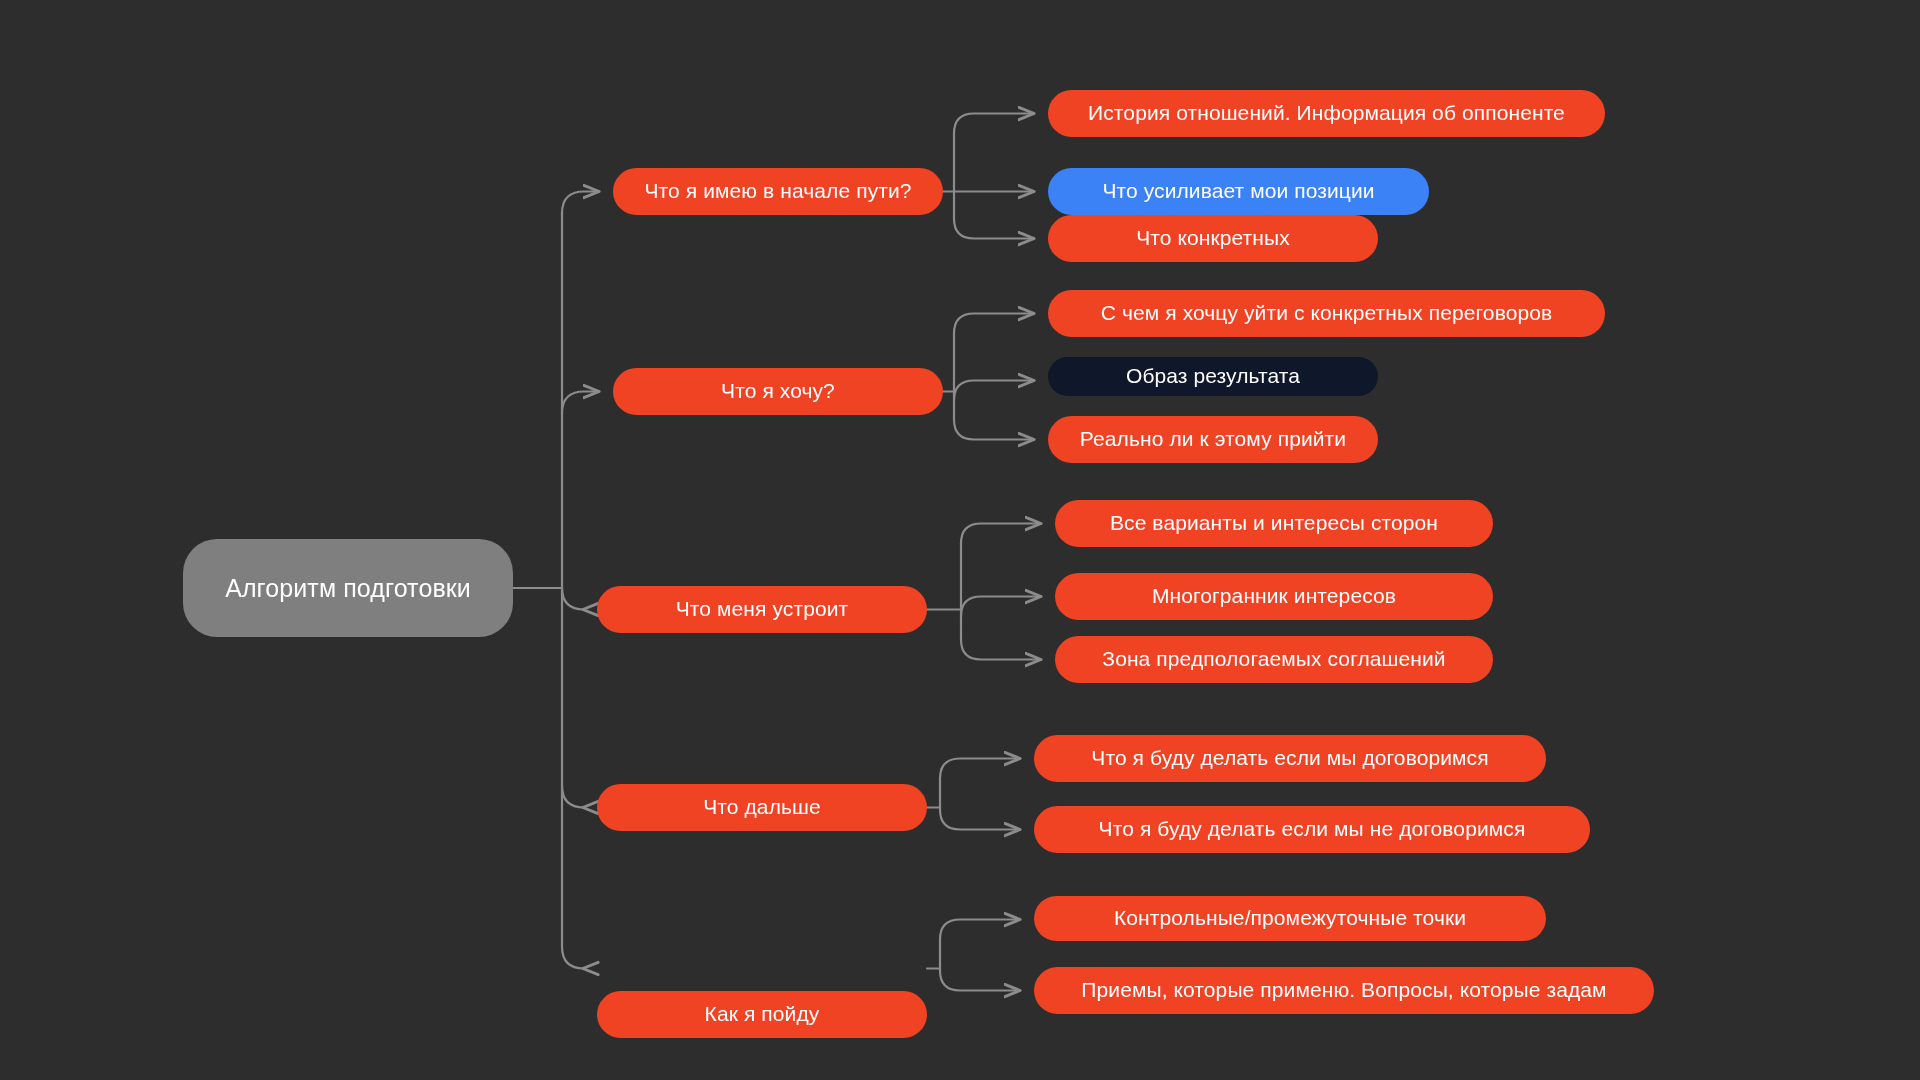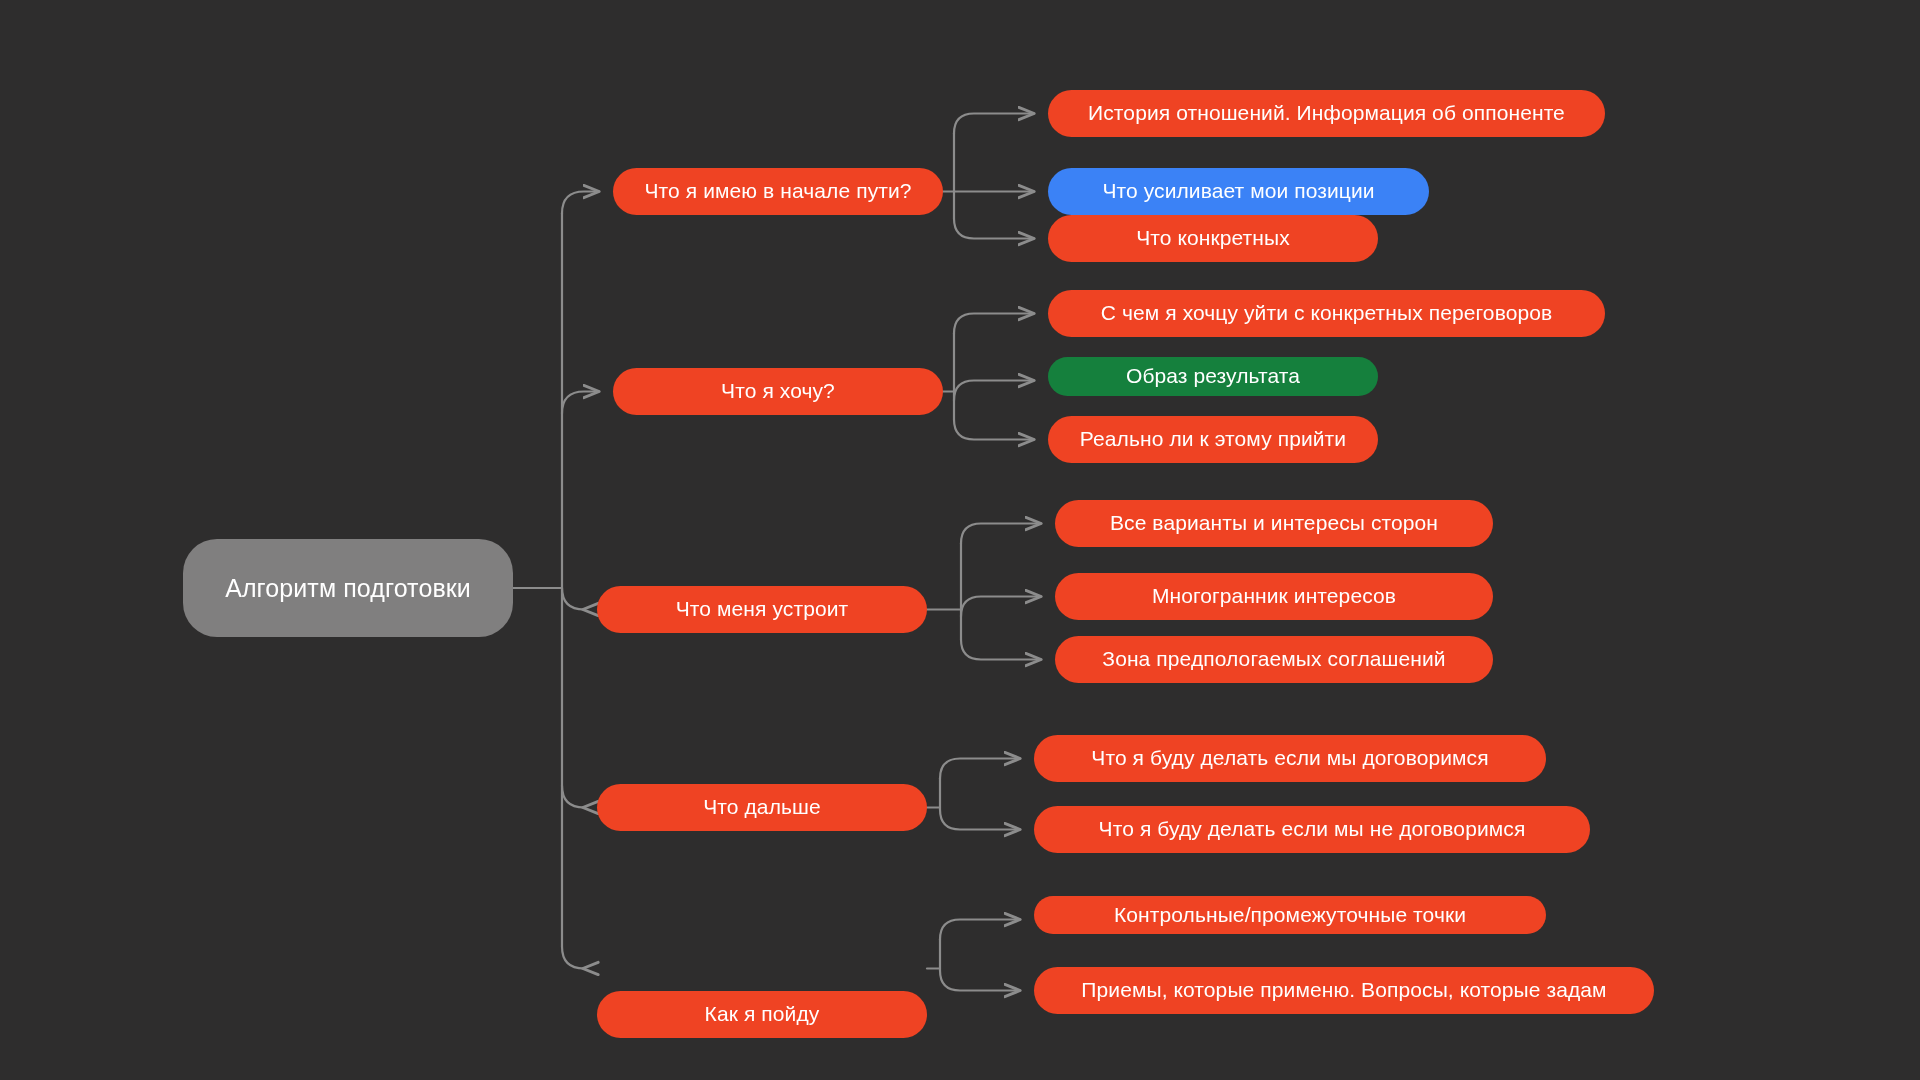--- a/index.html
+++ b/index.html
@@ -109,21 +109,21 @@
       </div>
       <div class="node leaf" style="left: 1048px; top: 215px; width: 330px; height: 47px; background: rgb(239, 67, 35); color: rgb(255, 255, 255);">
         <span>Что конкретных</span>
       </div>
       <div class="node branch" style="left: 613px; top: 368px; width: 330px; height: 47px; background: rgb(239, 67, 35); color: rgb(255, 255, 255);">
         <span>Что я хочу?</span>
       </div>
       <div class="node leaf" style="left: 1048px; top: 290px; width: 557px; height: 47px; background: rgb(239, 67, 35); color: rgb(255, 255, 255);">
         <span>С чем я хочцу уйти с конкретных переговоров</span>
       </div>
-      <div class="node leaf" style="left: 1048px; top: 357px; width: 330px; height: 39px; background: #15803d; color: rgb(255, 255, 255);">
+      <div class="node leaf" style="left: 1048px; top: 357px; width: 330px; height: 39px; background: #0f172a; color: rgb(255, 255, 255);">
         <span>Образ результата</span>
       </div>
       <div class="node leaf" style="left: 1048px; top: 416px; width: 330px; height: 47px; background: rgb(239, 67, 35); color: rgb(255, 255, 255);">
         <span>Реально ли к этому прийти</span>
       </div>
       <div class="node branch" style="left: 597px; top: 586px; width: 330px; height: 47px; background: rgb(239, 67, 35); color: rgb(255, 255, 255);">
         <span>Что меня устроит</span>
       </div>
       <div class="node leaf" style="left: 1055px; top: 500px; width: 438px; height: 47px; background: rgb(239, 67, 35); color: rgb(255, 255, 255);">
         <span>Все варианты и интересы сторон</span>
@@ -139,20 +139,20 @@
       </div>
       <div class="node leaf" style="left: 1034px; top: 735px; width: 512px; height: 47px; background: rgb(239, 67, 35); color: rgb(255, 255, 255);">
         <span>Что я буду делать если мы договоримся</span>
       </div>
       <div class="node leaf" style="left: 1034px; top: 806px; width: 556px; height: 47px; background: rgb(239, 67, 35); color: rgb(255, 255, 255);">
         <span>Что я буду делать если мы не договоримся</span>
       </div>
       <div class="node branch" style="left: 597px; top: 945px; width: 330px; height: 47px; background: rgb(239, 67, 35); color: rgb(255, 255, 255); margin-top: 46px;">
         <span>Как я пойду</span>
       </div>
-      <div class="node leaf" style="left: 1034px; top: 896px; width: 512px; height: 38px; background: rgb(239, 67, 35); color: rgb(255, 255, 255);">
+      <div class="node leaf" style="left: 1034px; top: 896px; width: 512px; height: 45px; background: rgb(239, 67, 35); color: rgb(255, 255, 255);">
         <span>Контрольные/промежуточные точки</span>
       </div>
       <div class="node leaf" style="left: 1034px; top: 967px; width: 620px; height: 47px; background: rgb(239, 67, 35); color: rgb(255, 255, 255);">
         <span>Приемы, которые применю. Вопросы, которые задам</span>
       </div>
     </div>
 </div>
 
 </body></html>

